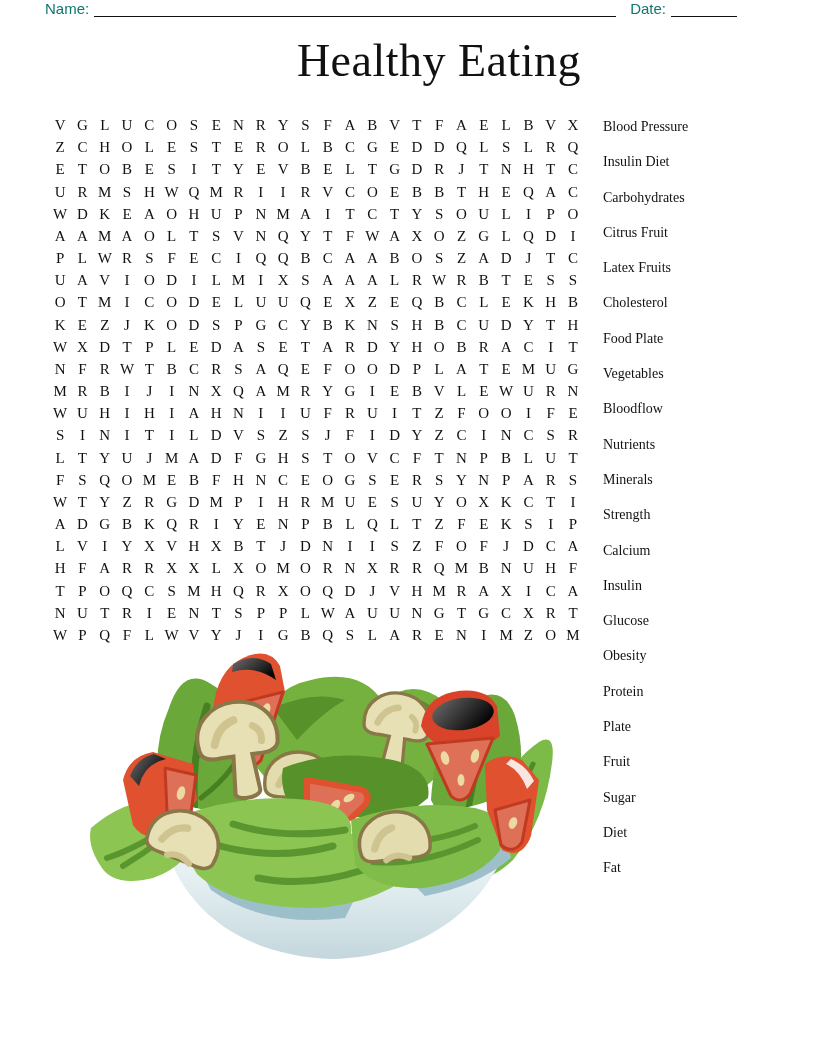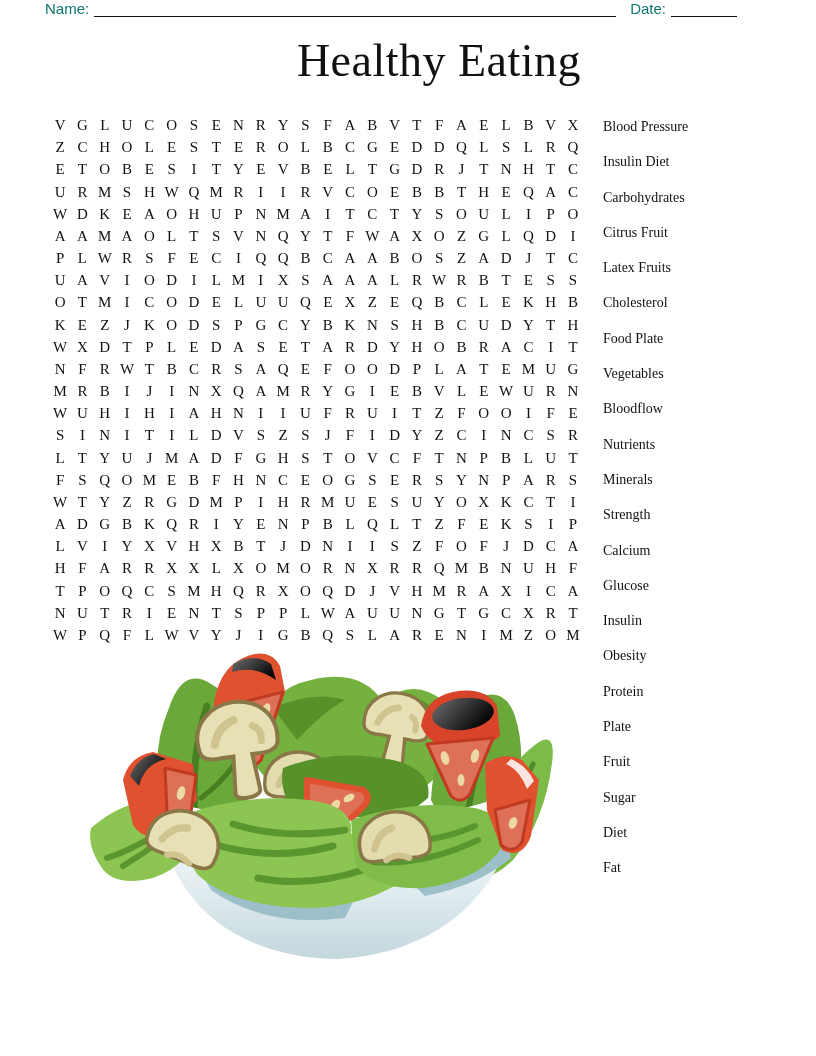--- a/index.html
+++ b/index.html
@@ -673,22 +673,22 @@
       <div class="word">Citrus Fruit</div>
       <div class="word">Latex Fruits</div>
       <div class="word">Cholesterol</div>
       <div class="word">Food Plate</div>
       <div class="word">Vegetables</div>
       <div class="word">Bloodflow</div>
       <div class="word">Nutrients</div>
       <div class="word">Minerals</div>
       <div class="word">Strength</div>
       <div class="word">Calcium</div>
+      <div class="word">Insulin</div>
       <div class="word">Glucose</div>
-      <div class="word">Insulin</div>
       <div class="word">Obesity</div>
       <div class="word">Protein</div>
       <div class="word">Plate</div>
       <div class="word">Fruit</div>
       <div class="word">Sugar</div>
       <div class="word">Diet</div>
       <div class="word">Fat</div>
     </div>
 
   <svg class="illus" viewBox="0 0 475 318" xmlns="http://www.w3.org/2000/svg">

